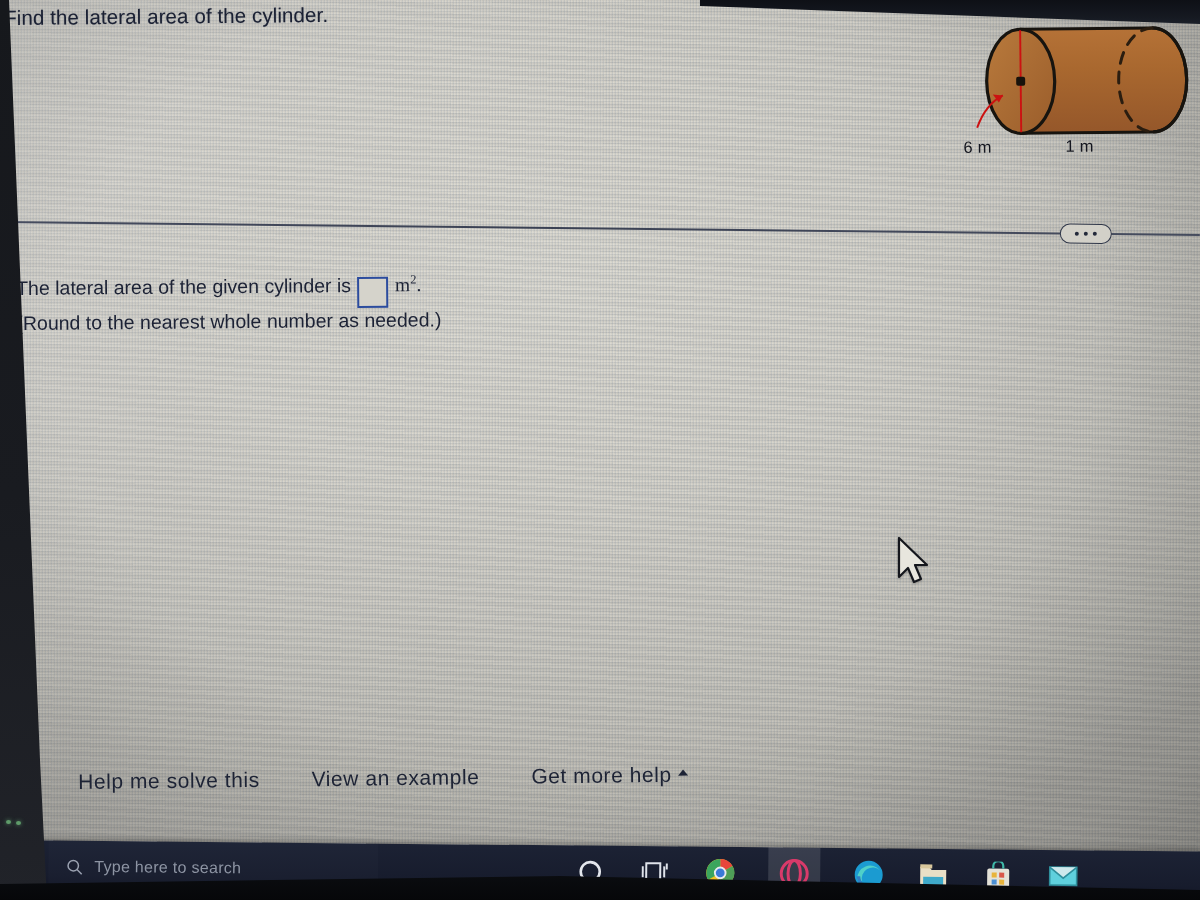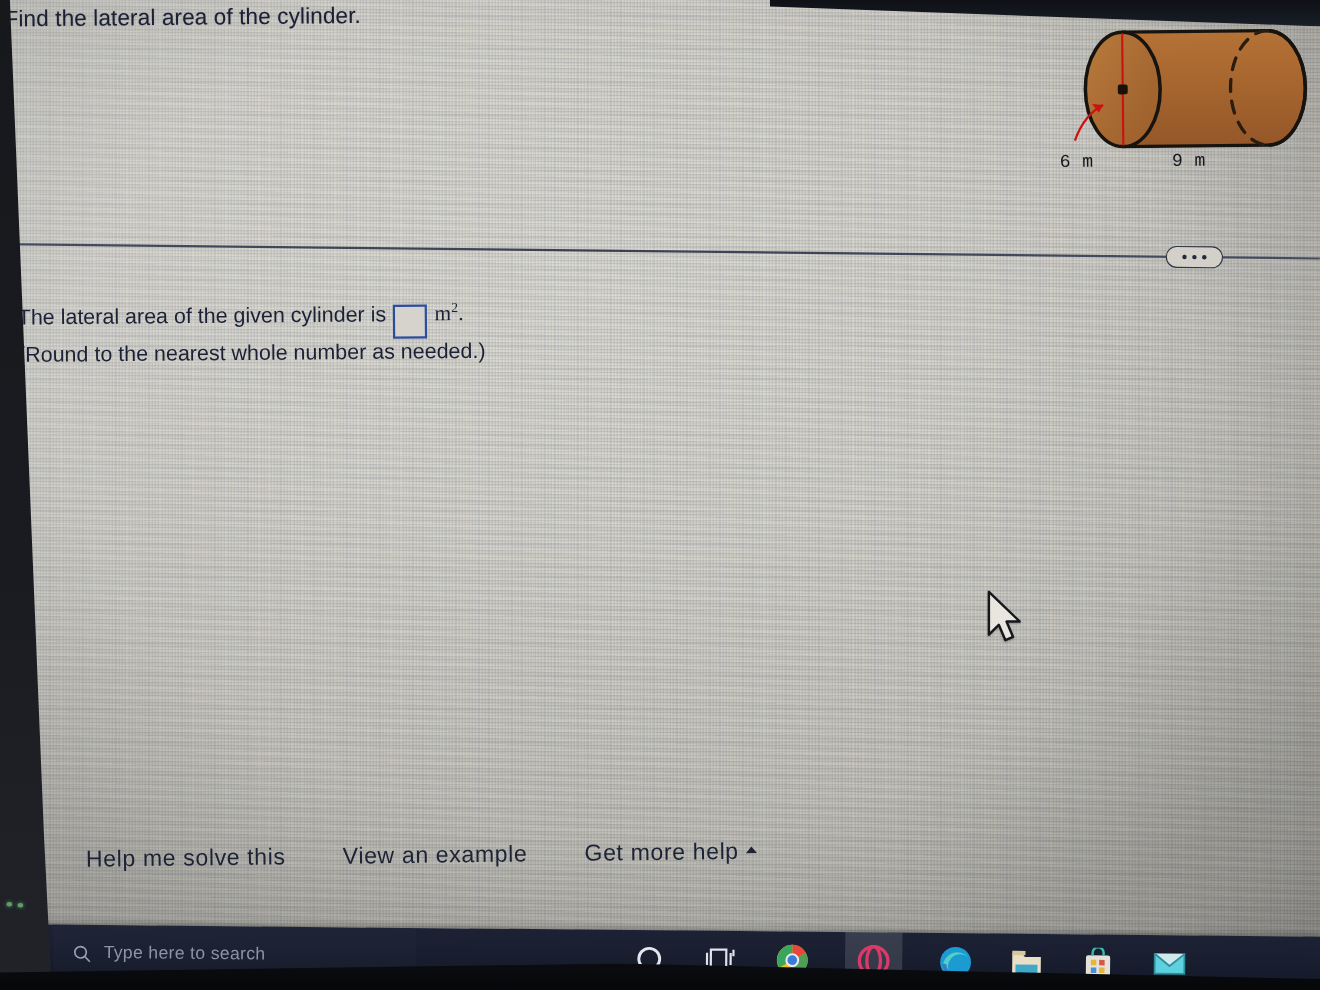--- a/index.html
+++ b/index.html
@@ -142,21 +142,21 @@
   #figure {
     position: absolute;
     left: 952px; top: 16px;
     width: 248px; height: 160px;
     transform: rotate(-0.6deg);
     transform-origin: left top;
   }
   #figure svg { display: block; }
   .dim-label {
     position: absolute;
-    font-family: Liberation Mono, monospace;
+    font-family: Liberation Sans, sans-serif;
     font-size: 16.5px;
     font-style: italic;
     color: #14161f;
     letter-spacing: .3px;
   }
   #dim-diameter { left: 10px; top: 122px; font-style: normal; }
   #dim-height   { left: 112px; top: 122px; font-style: normal; }
 
   
   #separator {
@@ -351,21 +351,21 @@
         <ellipse cx="68" cy="66" rx="34" ry="52" fill="url(#capgrad)" stroke="#17140f" stroke-width="3.2"></ellipse>
 
         <line x1="68" y1="15" x2="68" y2="117" stroke="#cc1111" stroke-width="1.9"></line>
 
         <rect x="63.5" y="61.5" width="9" height="9" rx="2" fill="#18120b"></rect>
 
         <path d="M 24 112 C 30 96, 38 86, 50 80" fill="none" stroke="#cc1111" stroke-width="2"></path>
         <path d="M 50 80 L 40 79 L 46 87 Z" fill="#cc1111"></path>
       </svg>
       <div class="dim-label" id="dim-diameter">6 m</div>
-      <div class="dim-label" id="dim-height">9 m</div>
+      <div class="dim-label" id="dim-height">1 m</div>
     </div>
 
     <div id="separator">
       <div id="sep-line"></div>
       <div id="ellipsis-pill">
         <i></i>
         <i></i>
         <i></i>
       </div>
     </div>

